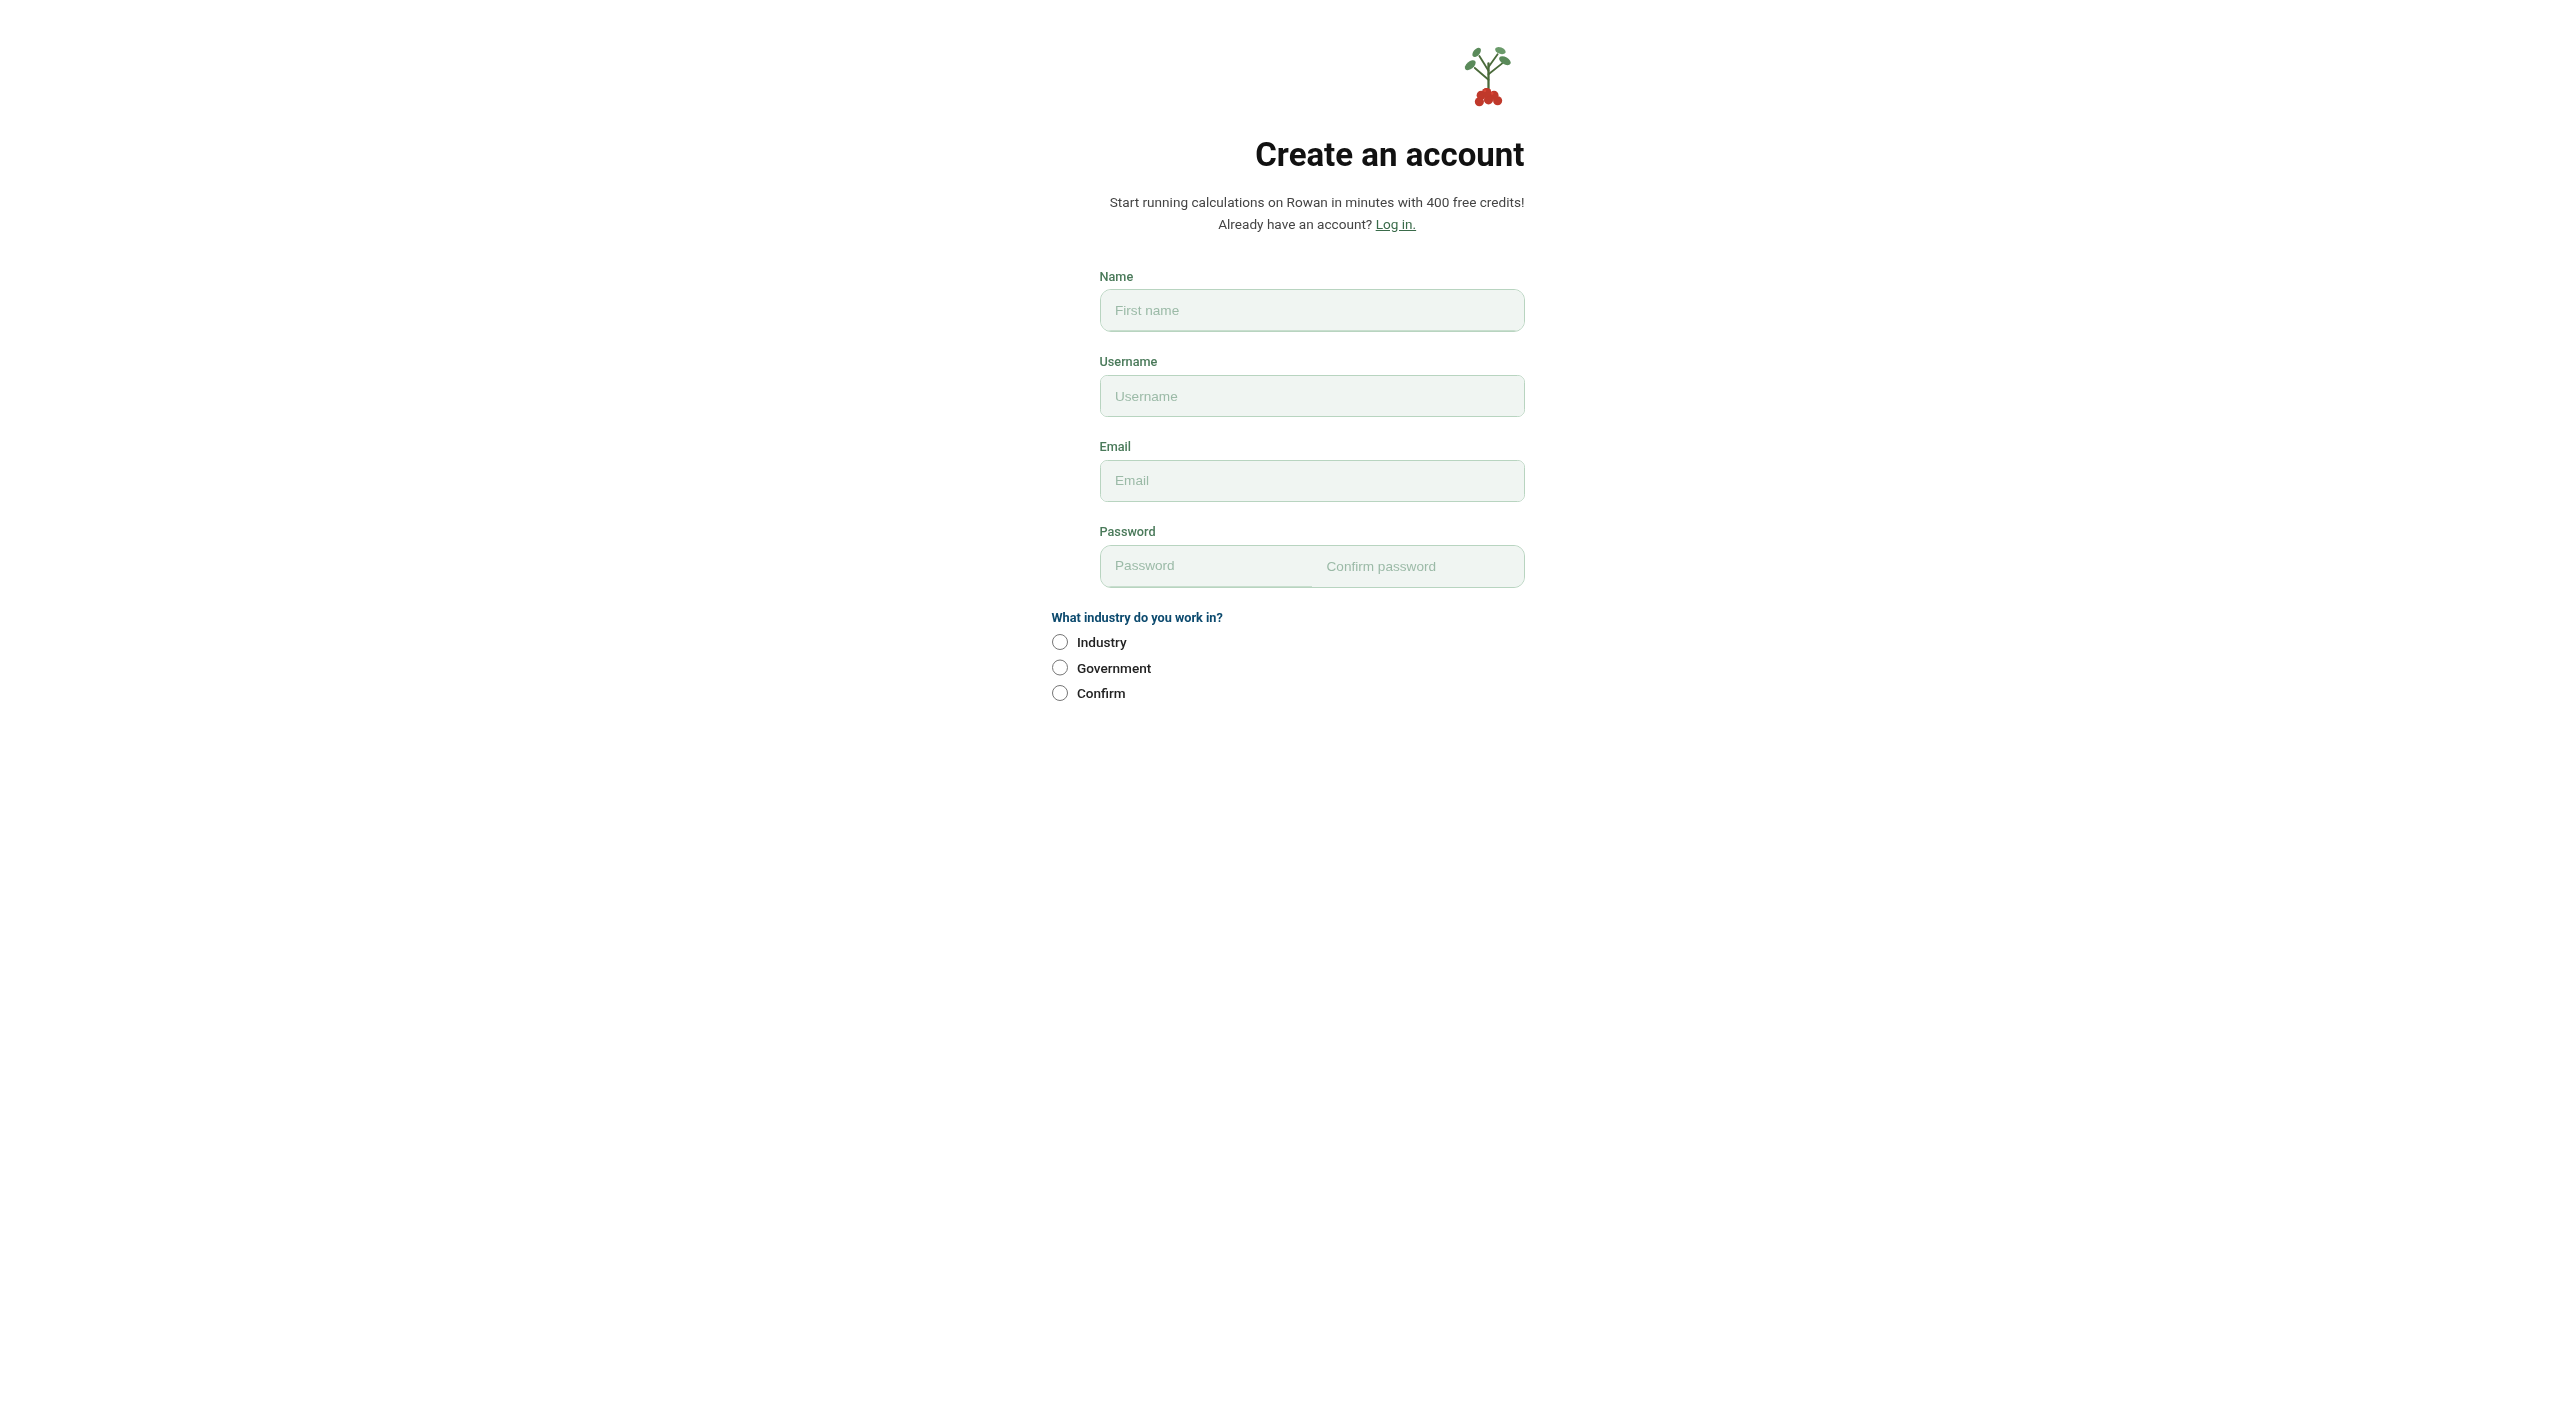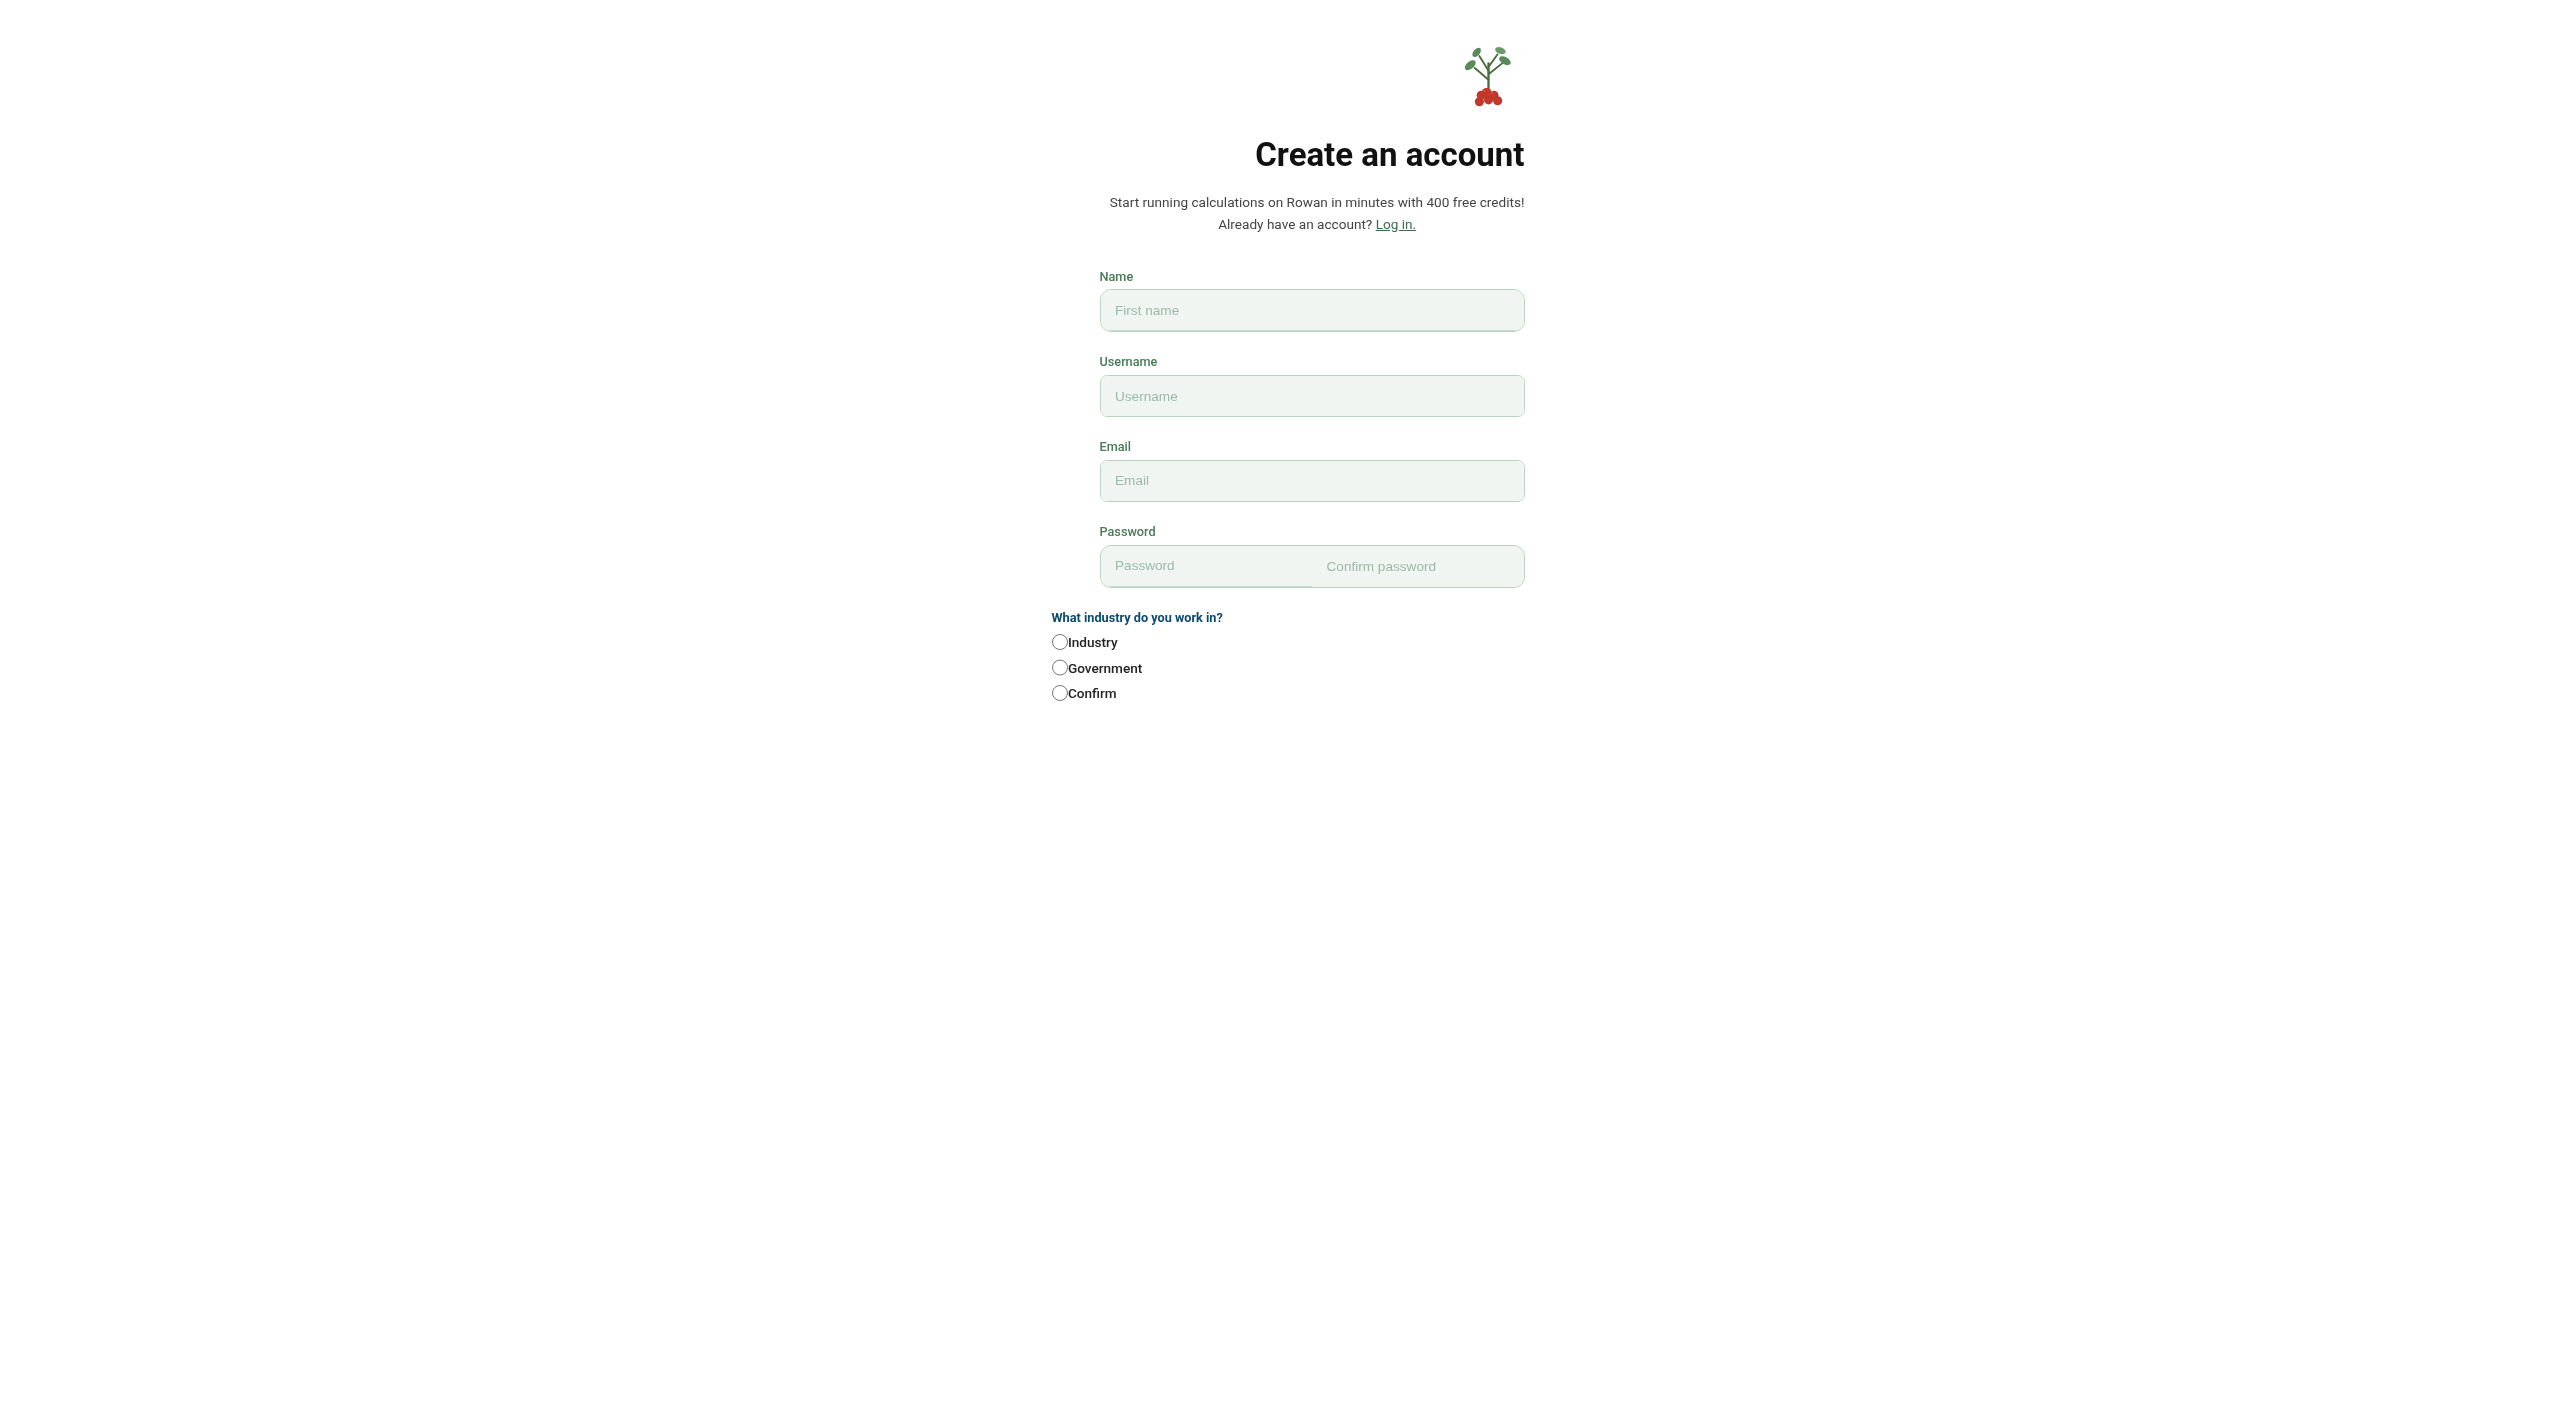--- a/index.html
+++ b/index.html
@@ -125,20 +125,21 @@
 
     .radio-group {
       display: flex;
       flex-direction: column;
       gap: 9px;
     }
 
     .radio-item {
       display: flex;
       align-items: center;
+      gap: 9px;
       cursor: pointer;
     }
 
     .radio-item input[type="radio"] {
       width: 16.4px;
       height: 16.4px;
       accent-color: #4a7a5a;
       cursor: pointer;
     }
 

